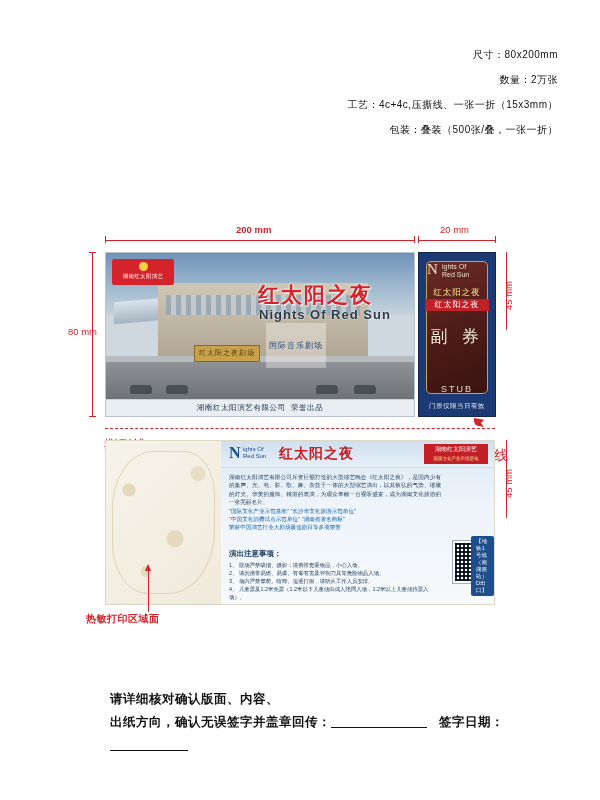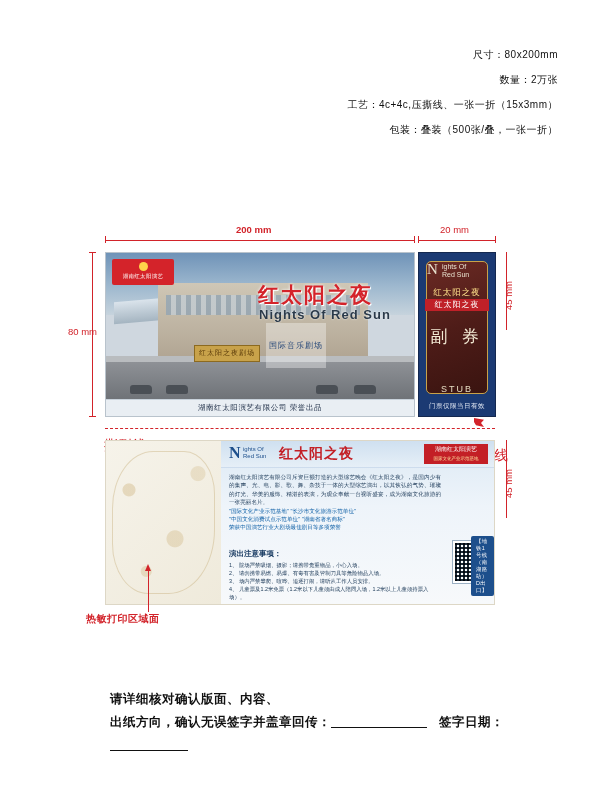--- a/index.html
+++ b/index.html
@@ -187,20 +187,21 @@
     position: absolute;
     left: 0; right: 0; bottom: 0;
     height: 16px;
     background: #e9eef3;
     border-top: 1px solid #c8d2db;
     color: #23324a;
     font-size: 7.5px;
     text-align: center;
     line-height: 16px;
     letter-spacing: .6px;
+    font-family: Liberation Mono, monospace;
   }
 
   
   .ticket-stub {
     position: absolute;
     left: 418px; top: 252px;
     width: 78px; height: 165px;
     background: #1b3a73;
     border: 1px solid #14284f;
     box-sizing: border-box;

